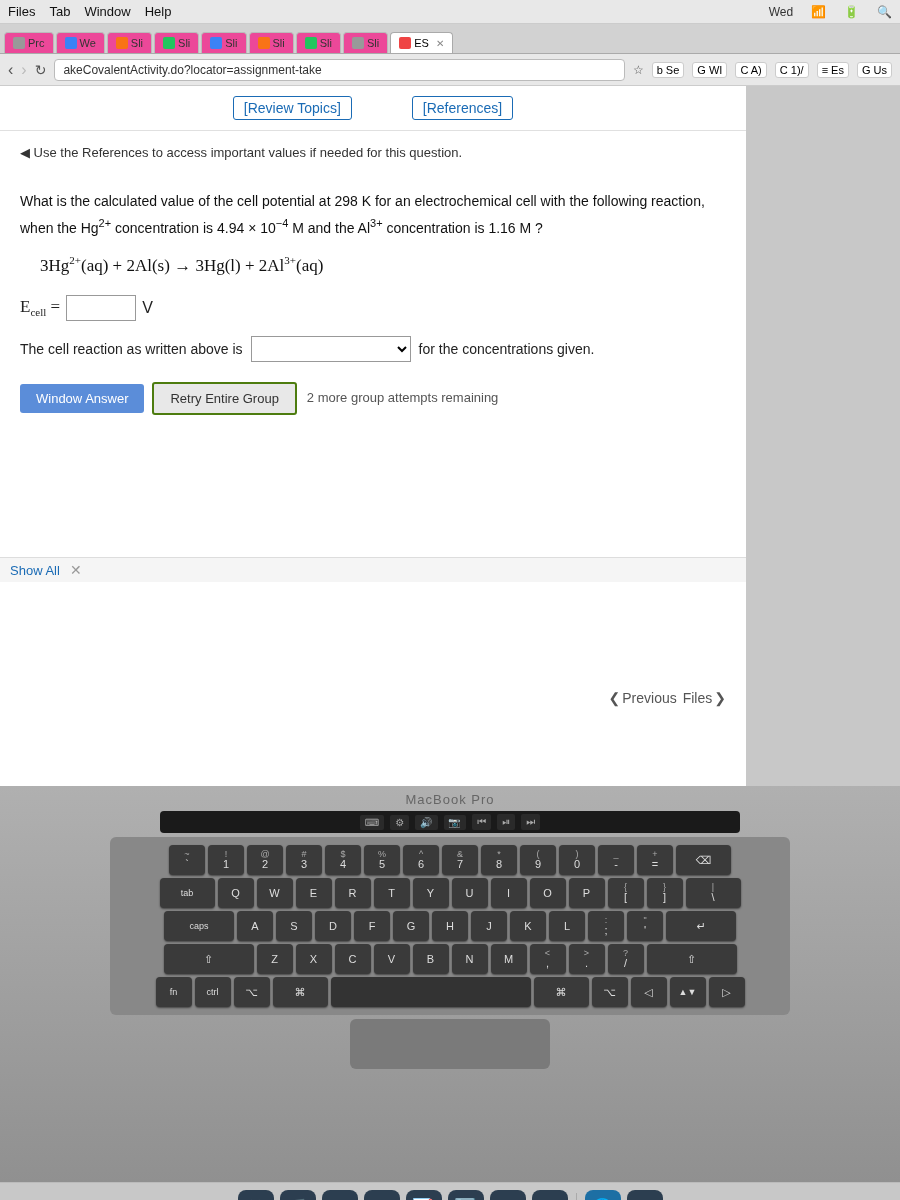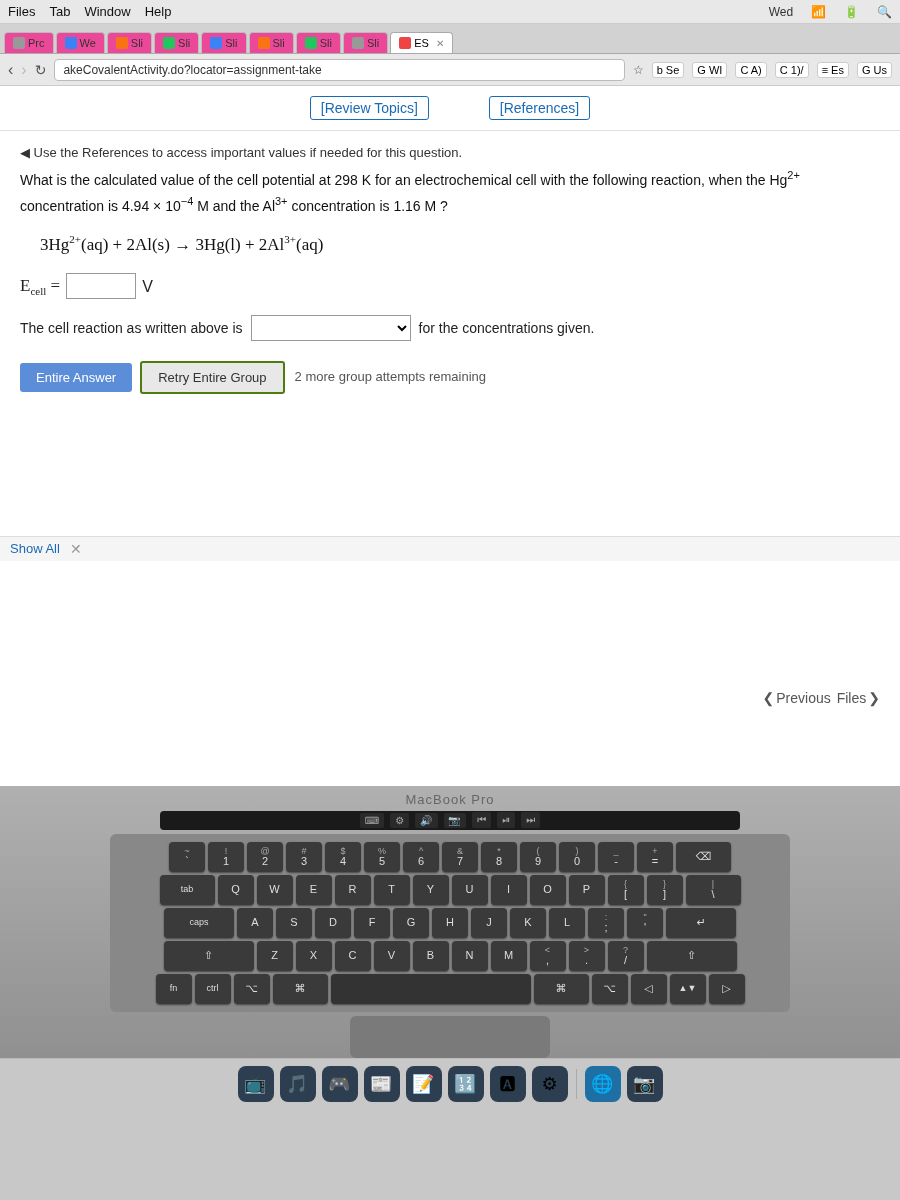--- a/index.html
+++ b/index.html
@@ -102,21 +102,21 @@
     .addressbar-icons {
       display: flex;
       gap: 6px;
       align-items: center;
       color: #555;
     }
 
     
     .browser-content {
       background: #fff;
-      width: 900px;
+      width: 746px;
       min-height: 700px;
       padding: 0;
       position: relative;
     }
 
     
     .topic-bar {
       display: flex;
       justify-content: center;
       gap: 60px;
@@ -137,21 +137,21 @@
     
     .question-area {
       padding: 12px 20px;
       font-size: 14px;
       color: #222;
       line-height: 1.6;
     }
     .reference-note {
       font-size: 13px;
       color: #333;
-      margin-bottom: 2px;
+      margin-bottom: 26px;
     }
     .question-text {
       font-size: 14px;
       color: #111;
       margin-bottom: 12px;
       line-height: 1.7;
     }
     .equation-line {
       font-size: 16px;
       margin: 8px 0 14px 20px;
@@ -260,21 +260,21 @@
     .show-all-x {
       margin-left: 10px;
       color: #999;
       font-size: 14px;
       cursor: pointer;
     }
 
     
     .macbook-body {
       background: linear-gradient(180deg, #b0b0b0 0%, #909090 100%);
-      height: 272px;
+      height: 396px;
       position: relative;
       display: flex;
       flex-direction: column;
       align-items: center;
       padding: 6px 0 0 0;
     }
     .macbook-label {
       color: #666;
       font-size: 13px;
       margin-bottom: 4px;
@@ -497,21 +497,21 @@
       <select class="reaction-select">
         <option value=""></option>
         <option value="spontaneous">spontaneous</option>
         <option value="nonspontaneous">nonspontaneous</option>
         <option value="at equilibrium">at equilibrium</option>
       </select>
       <span>for the concentrations given.</span>
     </div>
 
     <div class="button-row">
-      <button class="btn-submit">Entire Answer</button>
+      <button class="btn-submit">Window Answer</button>
       <button class="btn-retry">Retry Entire Group</button>
       <span class="attempts-text">2 more group attempts remaining</span>
     </div>
   </div>
 
   <div class="nav-buttons">
     <button class="nav-btn">
       ❮ <span>Previous</span>
     </button>
     <button class="nav-btn">

